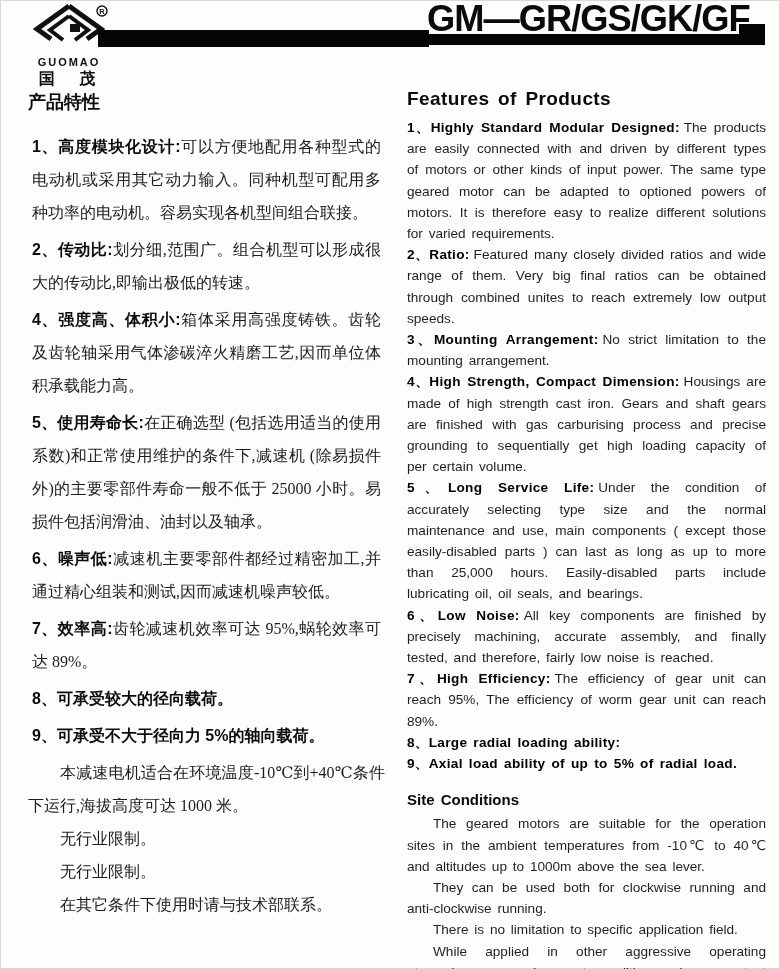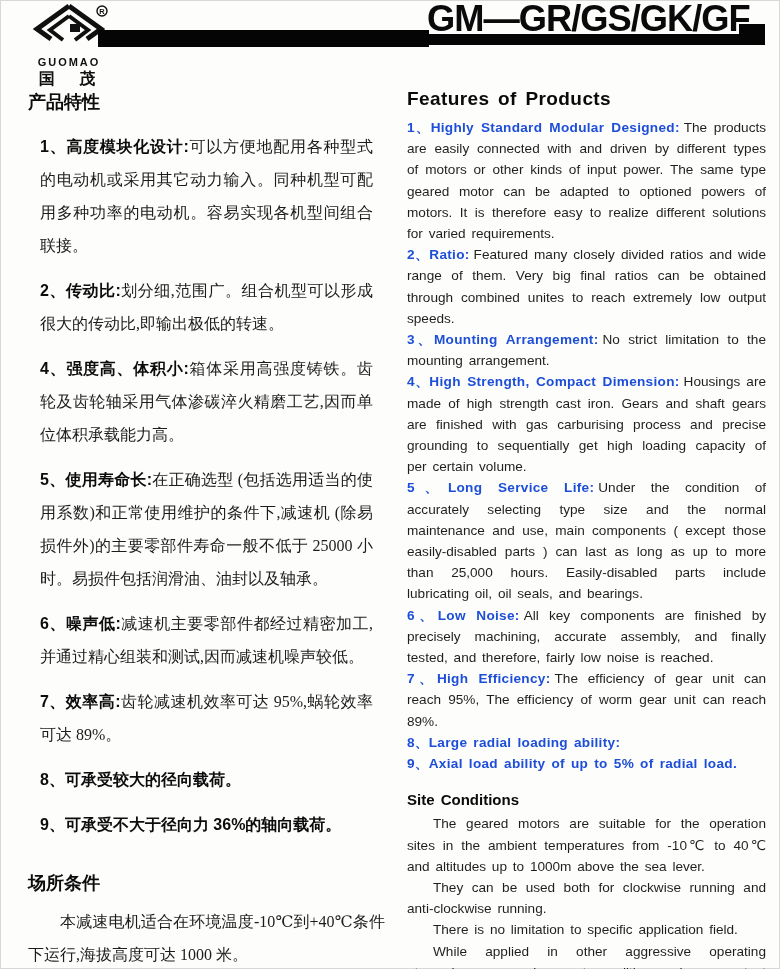--- a/index.html
+++ b/index.html
@@ -19,32 +19,32 @@
     font-size:37px;font-weight:900;letter-spacing:-1px;line-height:38px;
     color:#0a0a0a;white-space:nowrap;transform:scaleX(.98);transform-origin:left;
   }
   .title-rule{position:relative;height:11px;background:#050505;margin-top:-4px;width:332px;}
   .title-end-block{position:absolute;right:-6px;top:-10px;width:26px;height:21px;background:#050505;}
   
   .col-left{position:absolute;left:28px;top:90px;width:357px;}
   .col-right{position:absolute;left:407px;top:88px;width:359px;}
   .cn-heading{font-size:18px;font-weight:bold;font-family:"Liberation Sans","DejaVu Sans",sans-serif;margin:0 0 16px 0;color:#0c0c0c;}
   .cn-item{
-    margin:12px;font-size:16px;line-height:33px;text-align:justify;
+    margin:4px;font-size:16px;line-height:33px;text-align:justify;
     font-family:"Liberation Serif","DejaVu Serif",serif;color:#1c1c1c;
   }
   .cn-item .lbl{font-weight:bold;font-family:"Liberation Sans","DejaVu Sans",sans-serif;color:#0c0c0c;}
   .site-cn-heading{font-size:18px;font-weight:bold;margin:30px 0 10px 0;color:#0c0c0c;}
   .cn-para{
     margin:0;font-size:16px;line-height:33px;text-align:justify;text-indent:32px;
     font-family:"Liberation Serif","DejaVu Serif",serif;color:#1c1c1c;
   }
   .en-heading{font-size:19px;font-weight:bold;letter-spacing:.4px;word-spacing:3px;margin:0 0 7px 0;color:#0a0a0a;}
   .en-item{margin:0;font-size:13.6px;line-height:21.2px;text-align:justify;word-spacing:2px;color:#1f1f1f;}
-  .en-item .lbl{font-weight:bold;letter-spacing:.3px;color:#1d4ed8;margin-right:4px;}
+  .en-item .lbl{font-weight:bold;letter-spacing:.3px;color:#000000;margin-right:4px;}
   .site-en-heading{font-size:15px;font-weight:bold;word-spacing:2px;margin:17px 0 5px 0;color:#0a0a0a;}
   .en-para{margin:0;font-size:13.6px;line-height:21.2px;text-align:justify;word-spacing:2px;text-indent:26px;color:#1f1f1f;}
 </style>
 </head>
 <body>
 
 <div class="page">
 
   <div class="logo">
     <svg width="80" height="48" viewBox="0 0 80 48">
@@ -74,23 +74,22 @@
   <div class="col-left">
     <h2 class="cn-heading">产品特性</h2>
 
     <p class="cn-item"><b class="lbl">1、高度模块化设计:</b><span>可以方便地配用各种型式的电动机或采用其它动力输入。同种机型可配用多种功率的电动机。容易实现各机型间组合联接。</span></p>
     <p class="cn-item"><b class="lbl">2、传动比:</b><span>划分细,范围广。组合机型可以形成很大的传动比,即输出极低的转速。</span></p>
     <p class="cn-item"><b class="lbl">4、强度高、体积小:</b><span>箱体采用高强度铸铁。齿轮及齿轮轴采用气体渗碳淬火精磨工艺,因而单位体积承载能力高。</span></p>
     <p class="cn-item"><b class="lbl">5、使用寿命长:</b><span>在正确选型 (包括选用适当的使用系数)和正常使用维护的条件下,减速机 (除易损件外)的主要零部件寿命一般不低于 25000 小时。易损件包括润滑油、油封以及轴承。</span></p>
     <p class="cn-item"><b class="lbl">6、噪声低:</b><span>减速机主要零部件都经过精密加工,并通过精心组装和测试,因而减速机噪声较低。</span></p>
     <p class="cn-item"><b class="lbl">7、效率高:</b><span>齿轮减速机效率可达 95%,蜗轮效率可达 89%。</span></p>
     <p class="cn-item"><b class="lbl">8、可承受较大的径向载荷。</b><span></span></p>
-    <p class="cn-item"><b class="lbl">9、可承受不大于径向力 36%的轴向载荷。</b><span></span></p>
+    <p class="cn-item"><b class="lbl">9、可承受不大于径向力 5%的轴向载荷。</b><span></span></p>
 
-    <h2 class="site-cn-heading">场所条件</h2>
     <p class="cn-para">本减速电机适合在环境温度-10℃到+40℃条件下运行,海拔高度可达 1000 米。</p>
     <p class="cn-para">无行业限制。</p>
     <p class="cn-para">无行业限制。</p>
     <p class="cn-para">在其它条件下使用时请与技术部联系。</p>
   </div>
 
   <div class="col-right">
     <h2 class="en-heading">Features of Products</h2>
 
     <p class="en-item"><b class="lbl">1、Highly Standard Modular Designed:</b><span>The products are easily connected with and driven by different types of motors or other kinds of input power. The same type geared motor can be adapted to optioned powers of motors. It is therefore easy to realize different solutions for varied requirements.</span></p>

